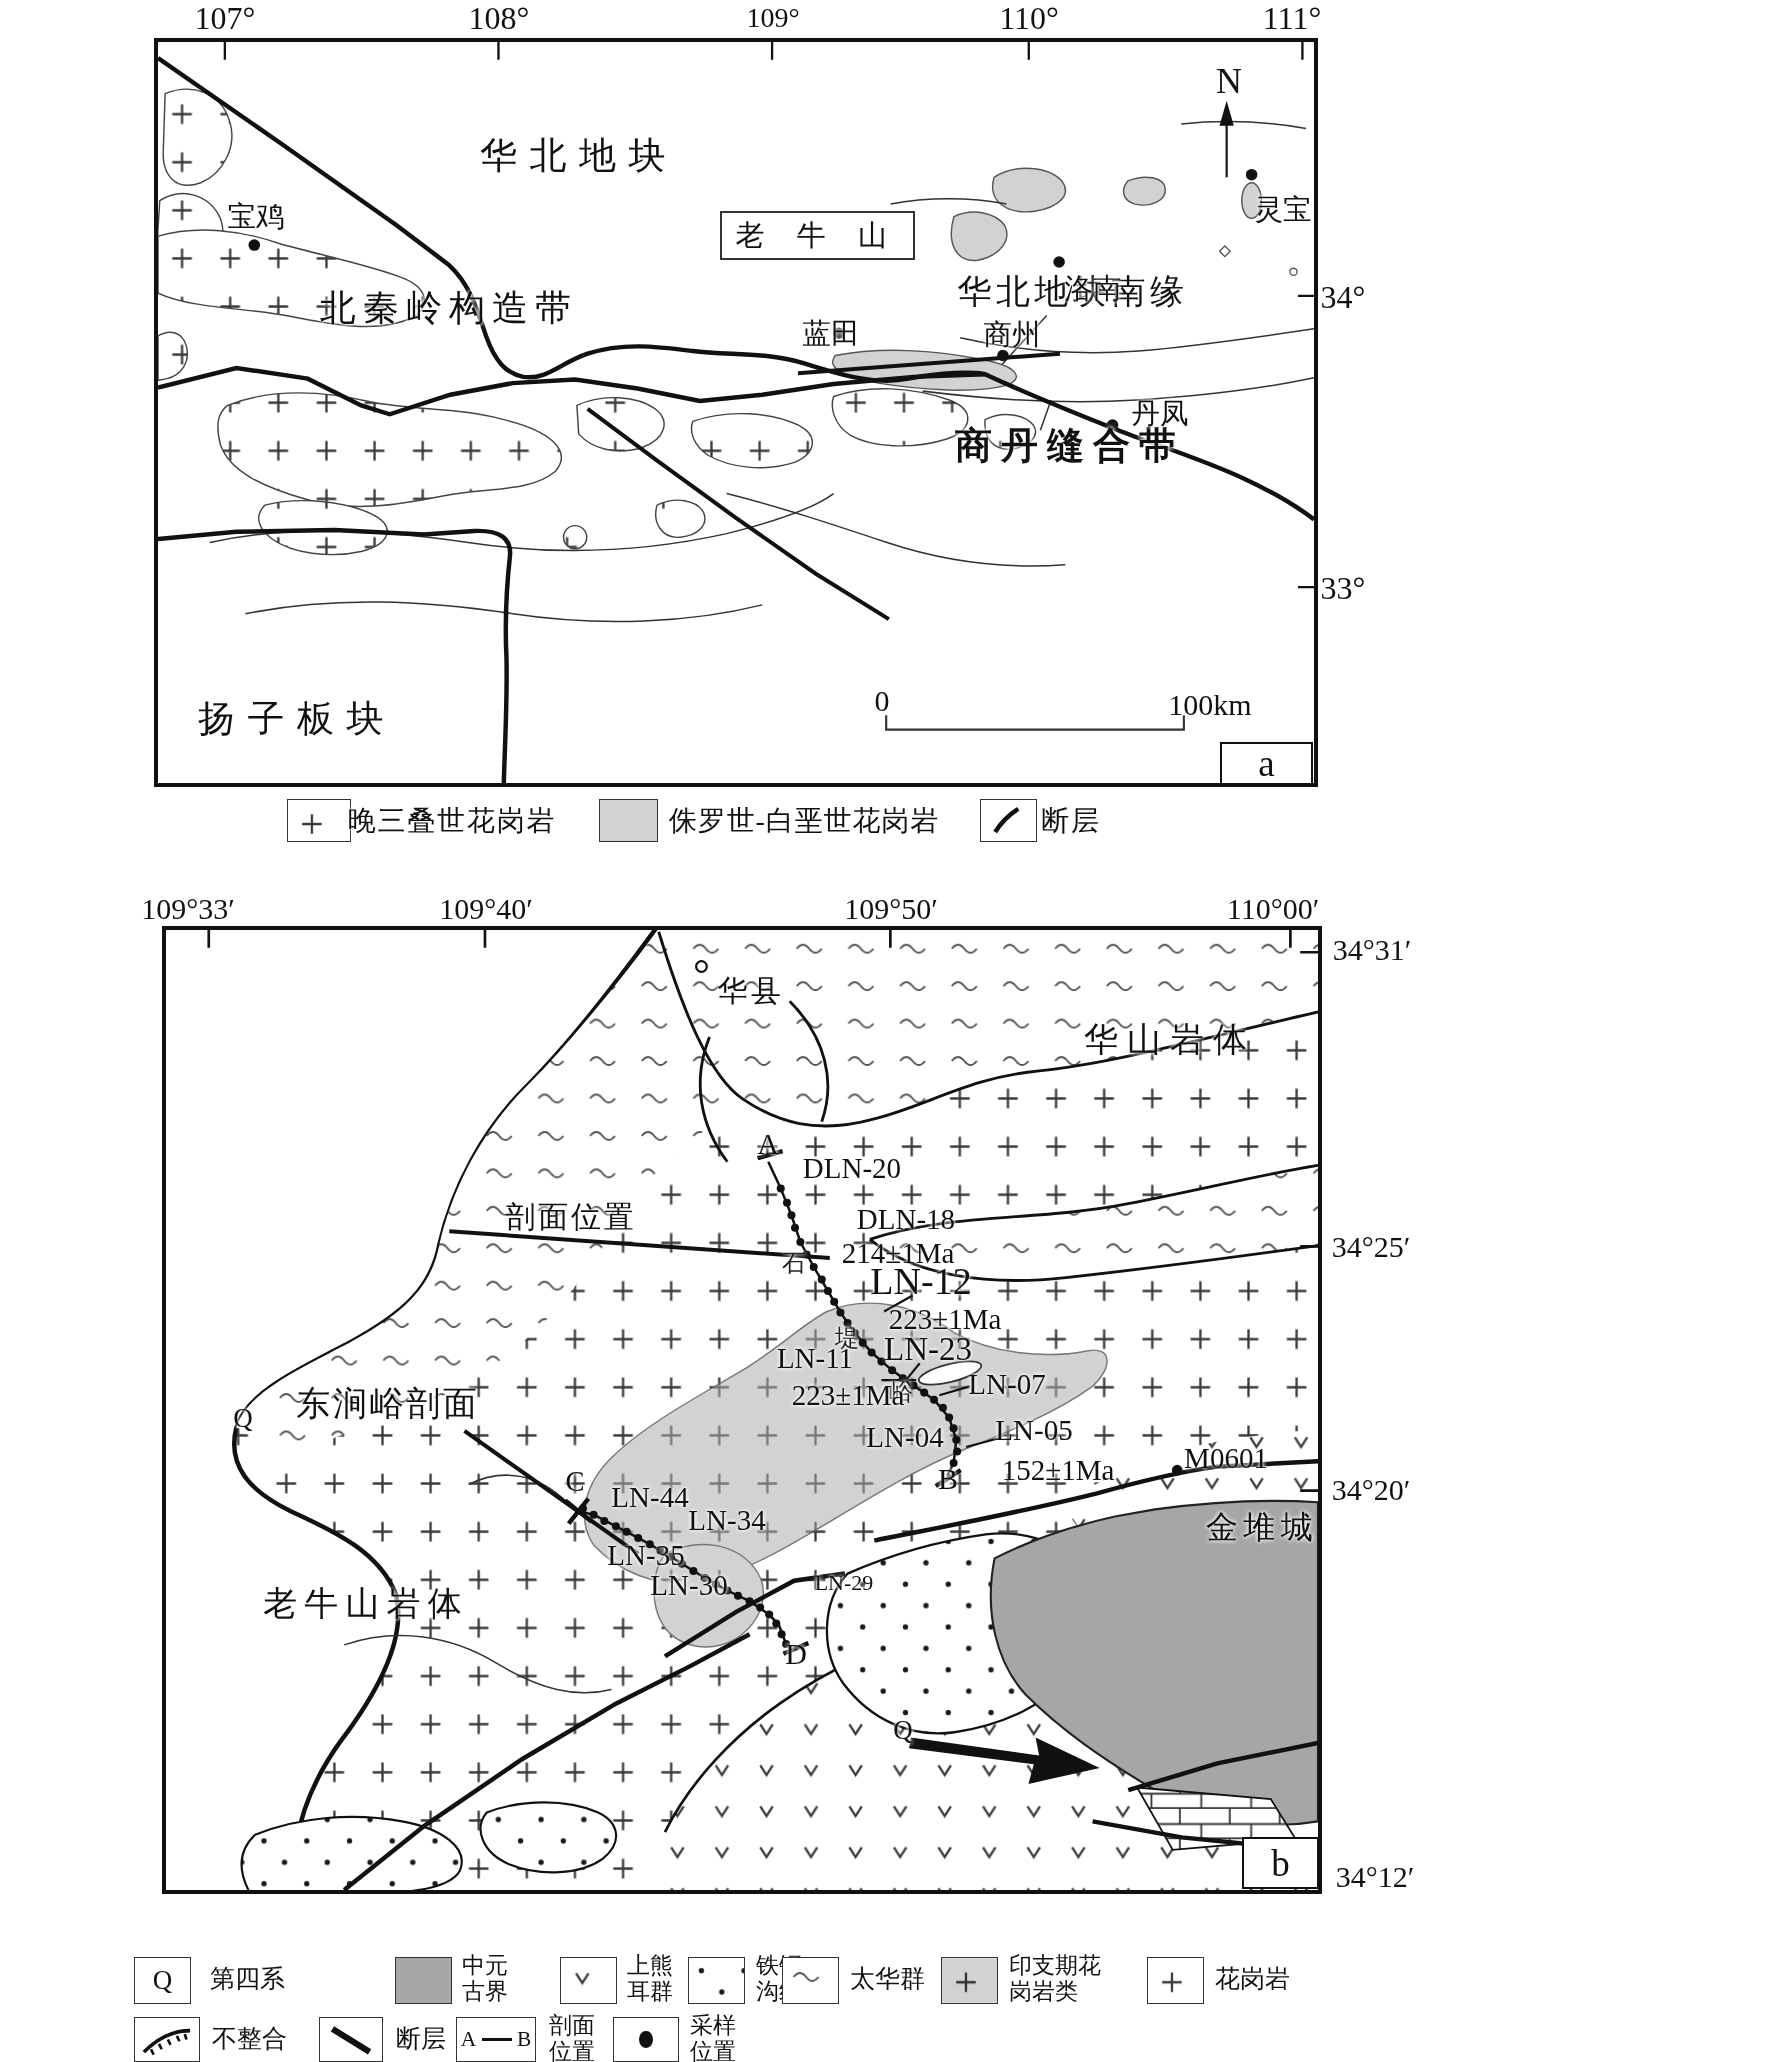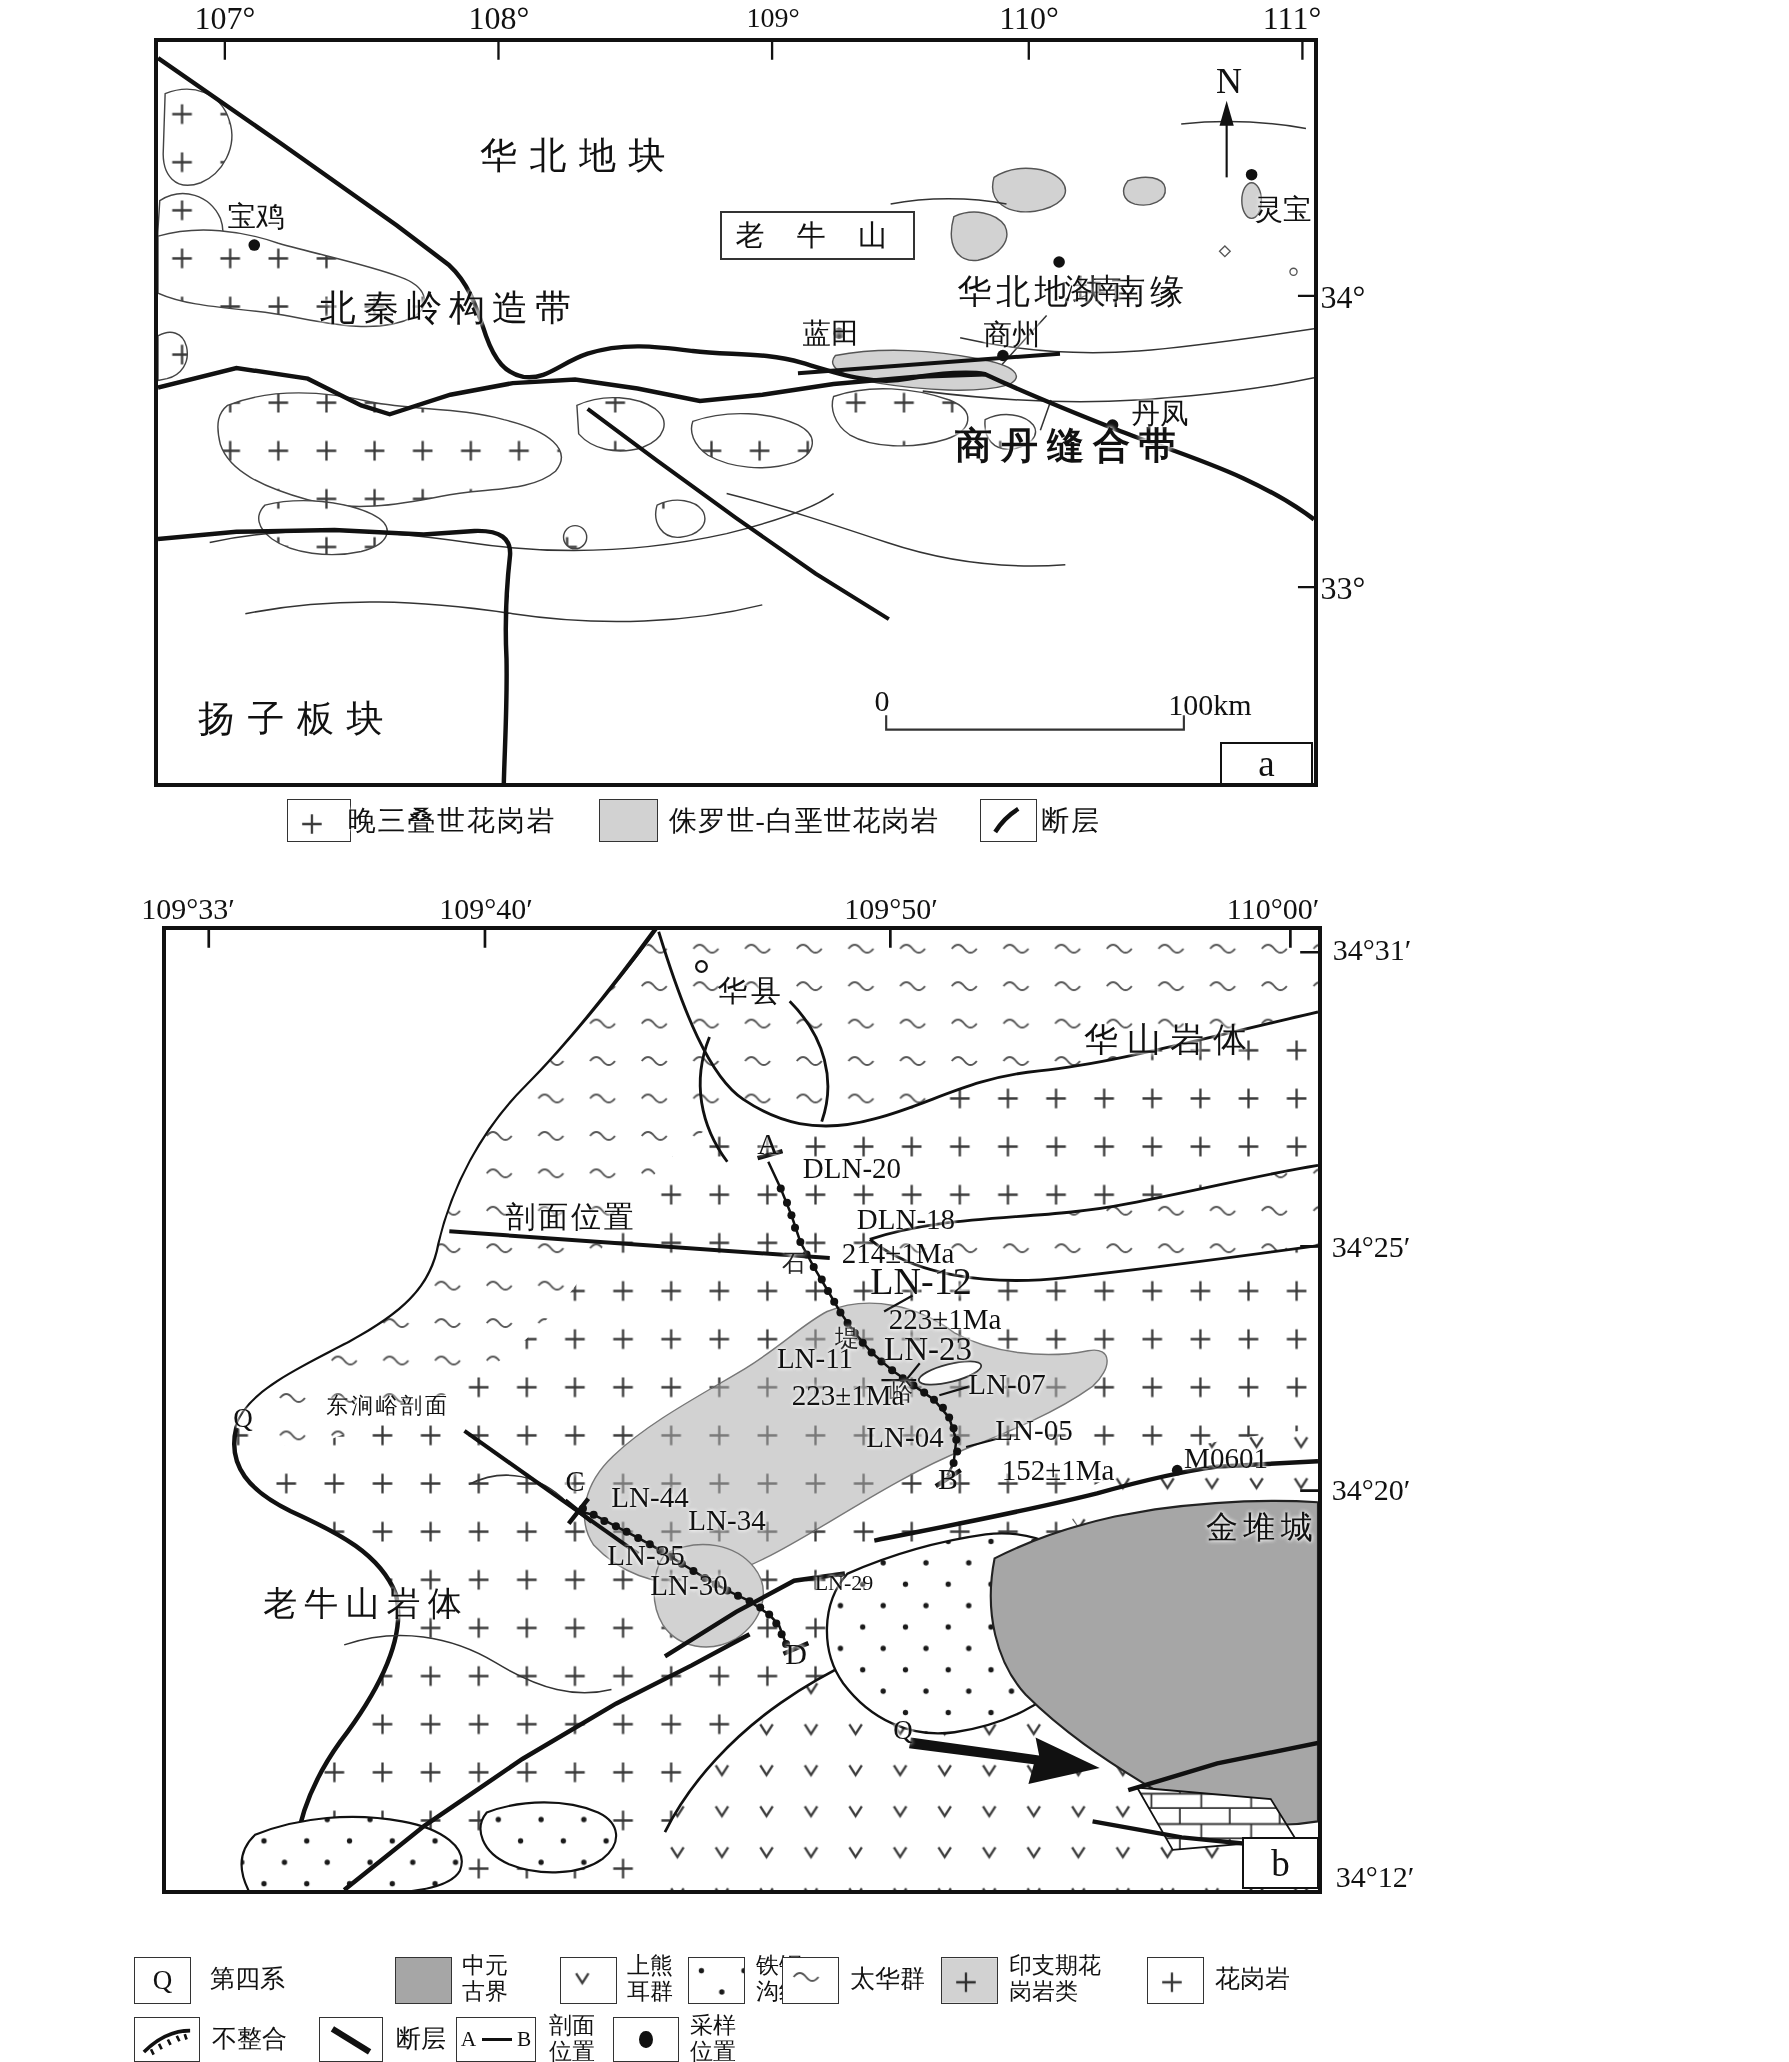--- a/index.html
+++ b/index.html
@@ -308,21 +308,21 @@
     <g stroke="#111" stroke-width="3">
       <path d="M48,0 V20 M358,0 V20 M813,0 V20 M1262,0 V20"></path>
       <path d="M1273,25 H1293 M1273,355 H1293 M1273,629 H1293"></path>
     </g>
   </svg>
 
   <div class="lbl" style="left:585px;top:61px;font-size:30px;letter-spacing:3.6px;">华县</div>
   <div class="lbl" style="left:1004px;top:110px;font-size:34px;letter-spacing:9px;">华山岩体</div>
   <div class="lbl" style="left:200px;top:674px;font-size:34px;letter-spacing:7.1px;">老牛山岩体</div>
   <div class="lbl" style="left:405px;top:287px;font-size:30px;letter-spacing:2.7px;">剖面位置</div>
-  <div class="lbl" style="left:222px;top:476px;font-size:22px;letter-spacing:2.7px;">东涧峪剖面</div>
+  <div class="lbl" style="left:222px;top:476px;font-size:34px;letter-spacing:2.7px;font-family:Liberation Mono, monospace;">东涧峪剖面</div>
   <div class="lbl" style="left:1096px;top:597px;font-size:32px;letter-spacing:5.3px;">金堆城</div>
   <div class="lbl" style="left:602px;top:214px;font-size:30px;">A</div>
   <div class="lbl" style="left:782px;top:549px;font-size:30px;">B</div>
   <div class="lbl" style="left:409px;top:552px;font-size:28.5px;">C</div>
   <div class="lbl" style="left:630px;top:724px;font-size:30px;">D</div>
   <div class="lbl" style="left:77px;top:488px;font-size:27px;">Q</div>
   <div class="lbl" style="left:737px;top:800px;font-size:27px;">Q</div>
   <div class="lbl" style="left:628px;top:333px;font-size:24px;color:#222;">石</div>
   <div class="lbl" style="left:681px;top:408px;font-size:24px;color:#222;">堤</div>
   <div class="lbl" style="left:735px;top:462px;font-size:24px;color:#222;">峪</div>

